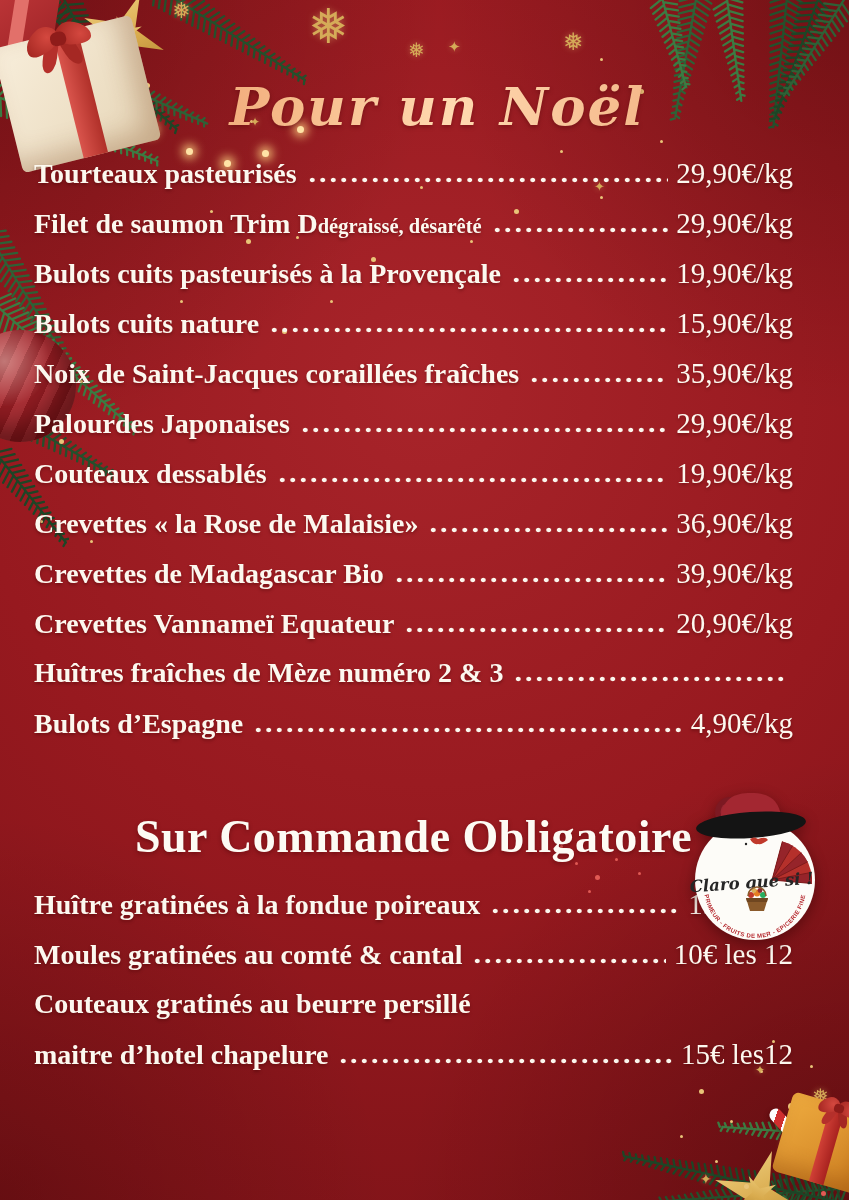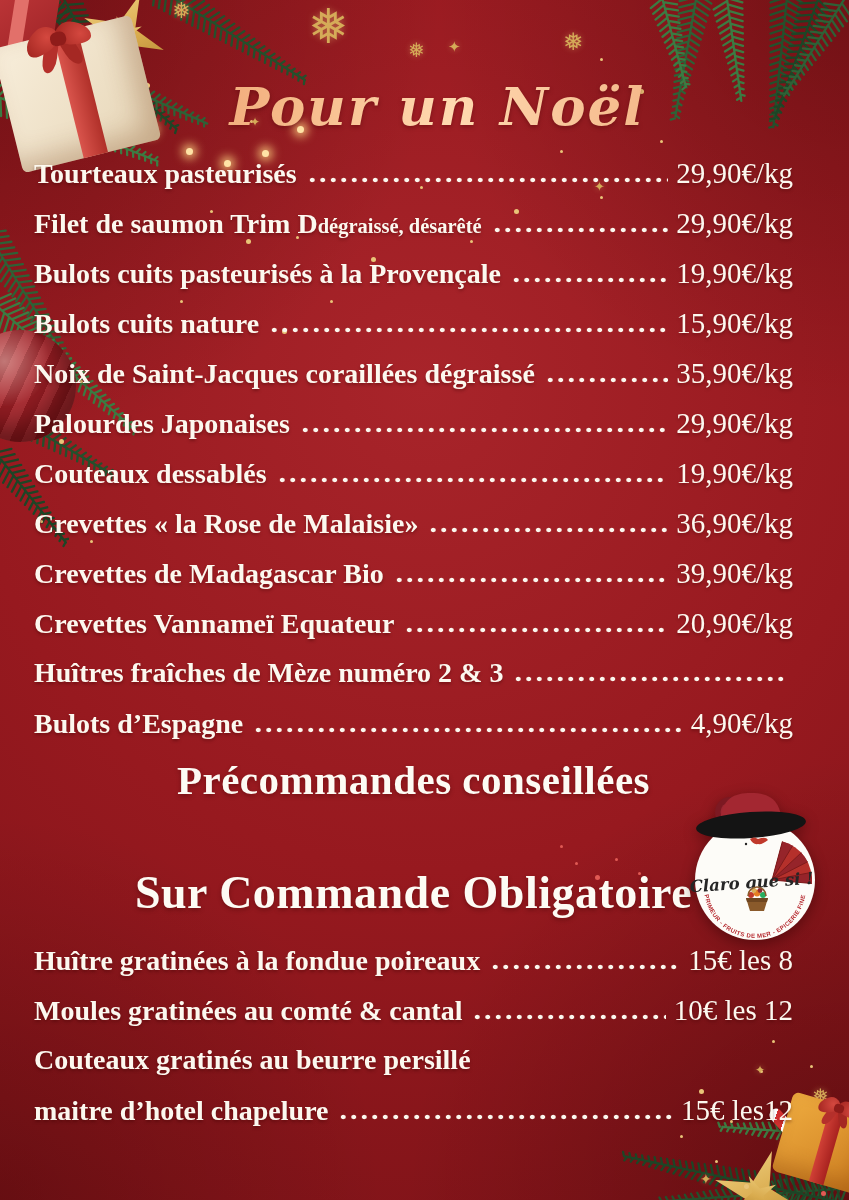--- a/index.html
+++ b/index.html
@@ -210,21 +210,21 @@
         <span class="nm">Bulots cuits pasteurisés à la Provençale</span>
         <span class="ld"></span>
         <span class="pr">19,90€/kg</span>
       </div>
     <div class="row">
         <span class="nm">Bulots cuits nature</span>
         <span class="ld"></span>
         <span class="pr">15,90€/kg</span>
       </div>
     <div class="row">
-        <span class="nm">Noix de Saint-Jacques coraillées dégraissé</span>
+        <span class="nm">Noix de Saint-Jacques coraillées fraîches</span>
         <span class="ld"></span>
         <span class="pr">35,90€/kg</span>
       </div>
     <div class="row">
         <span class="nm">Palourdes Japonaises</span>
         <span class="ld"></span>
         <span class="pr">29,90€/kg</span>
       </div>
     <div class="row">
         <span class="nm">Couteaux dessablés</span>
@@ -250,21 +250,20 @@
         <span class="nm">Huîtres fraîches de Mèze numéro 2 &amp; 3</span>
         <span class="ld"></span>
       </div>
     <div class="row">
         <span class="nm">Bulots d’Espagne</span>
         <span class="ld"></span>
         <span class="pr">4,90€/kg</span>
       </div>
   </div>
 
-  <div class="h1">Précommandes conseillées</div>
   <div class="h2">Sur Commande Obligatoire</div>
 
   <div class="menu menu2">
     <div class="row">
         <span class="nm">Huître gratinées à la fondue poireaux</span>
         <span class="ld"></span>
         <span class="pr">15€ les 8</span>
       </div>
     <div class="row">
         <span class="nm">Moules gratinées au comté &amp; cantal</span>

